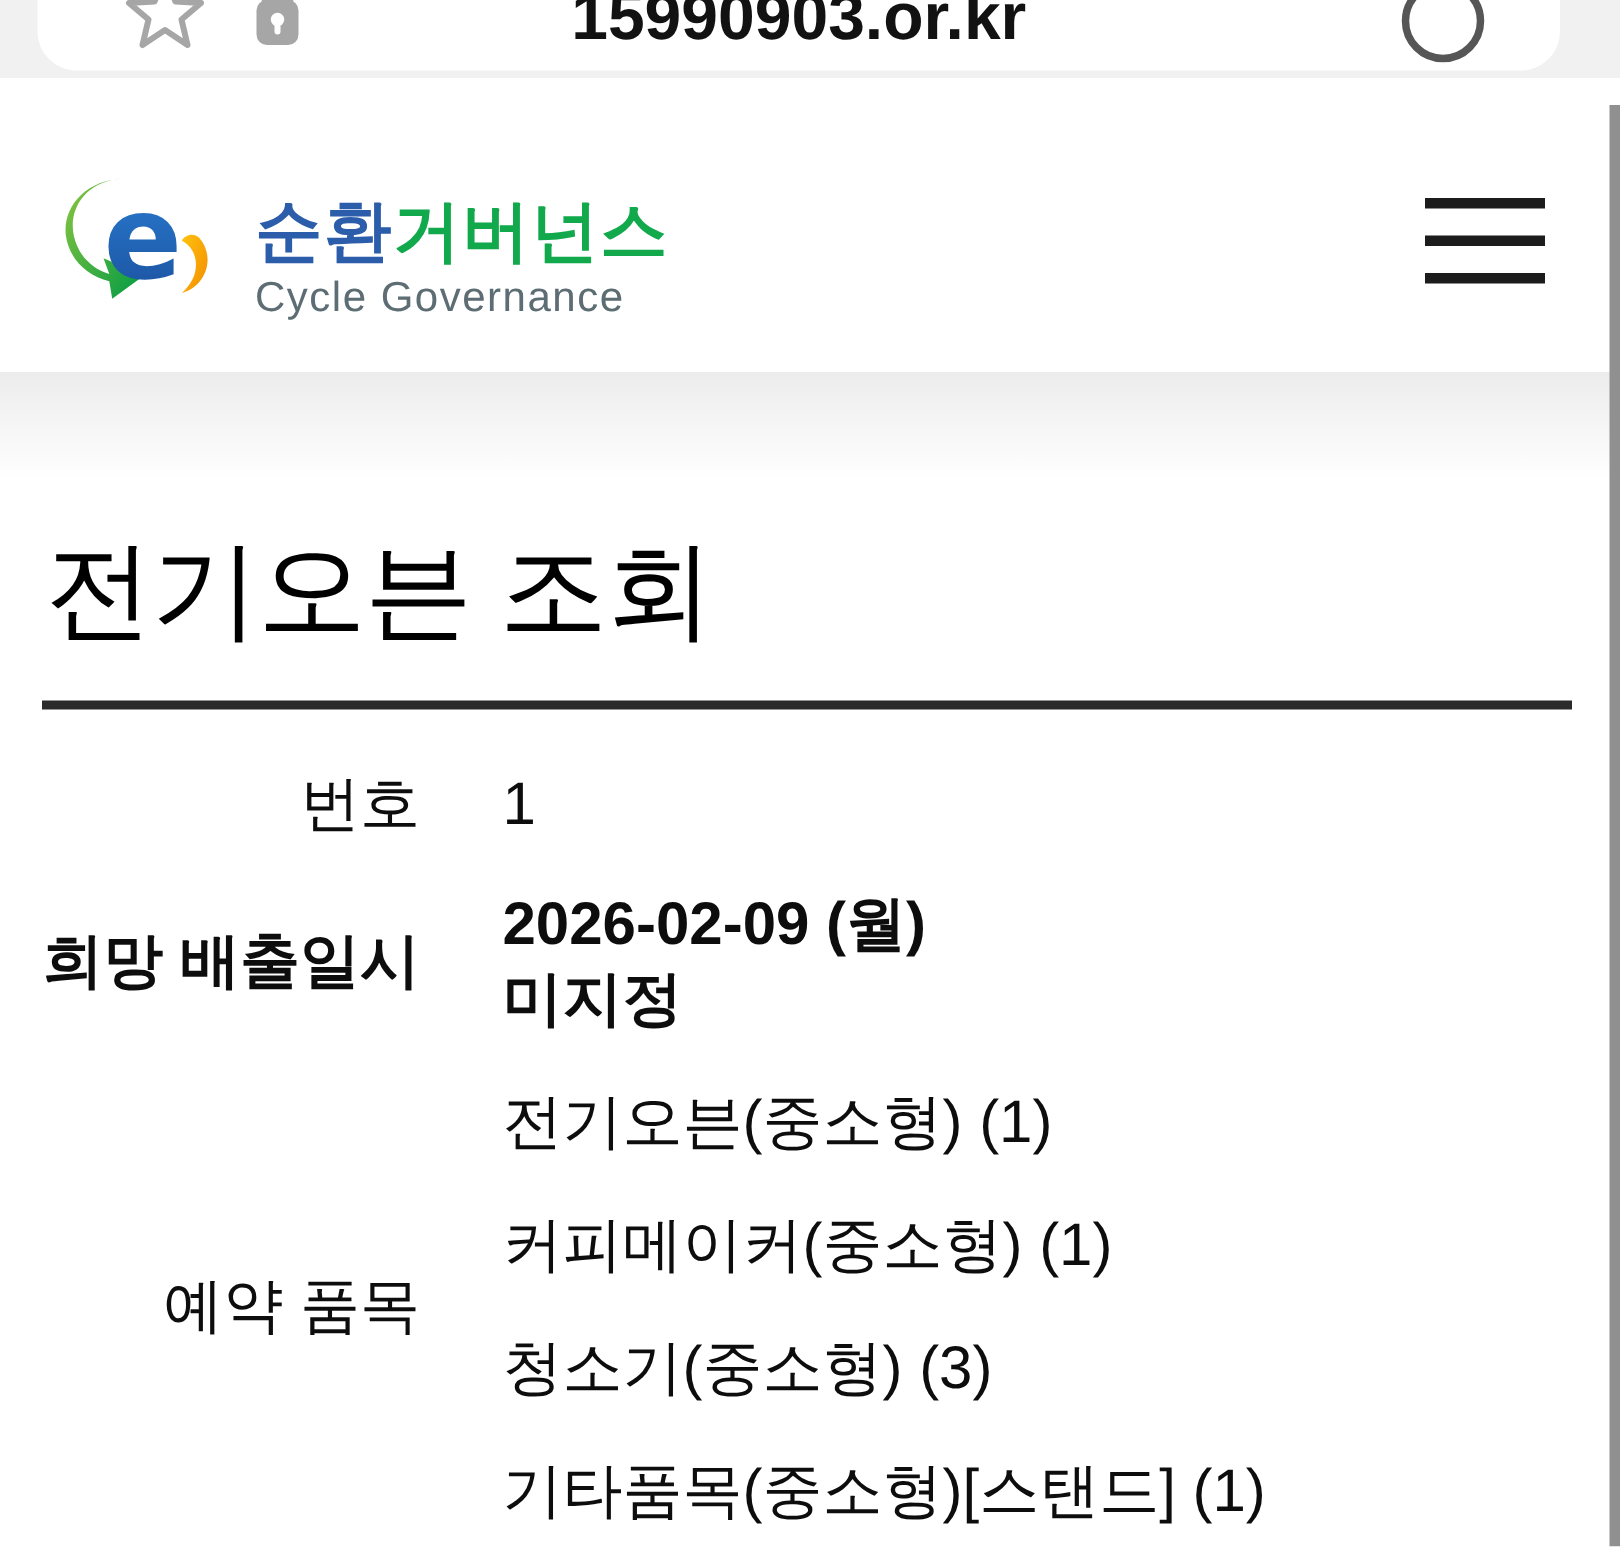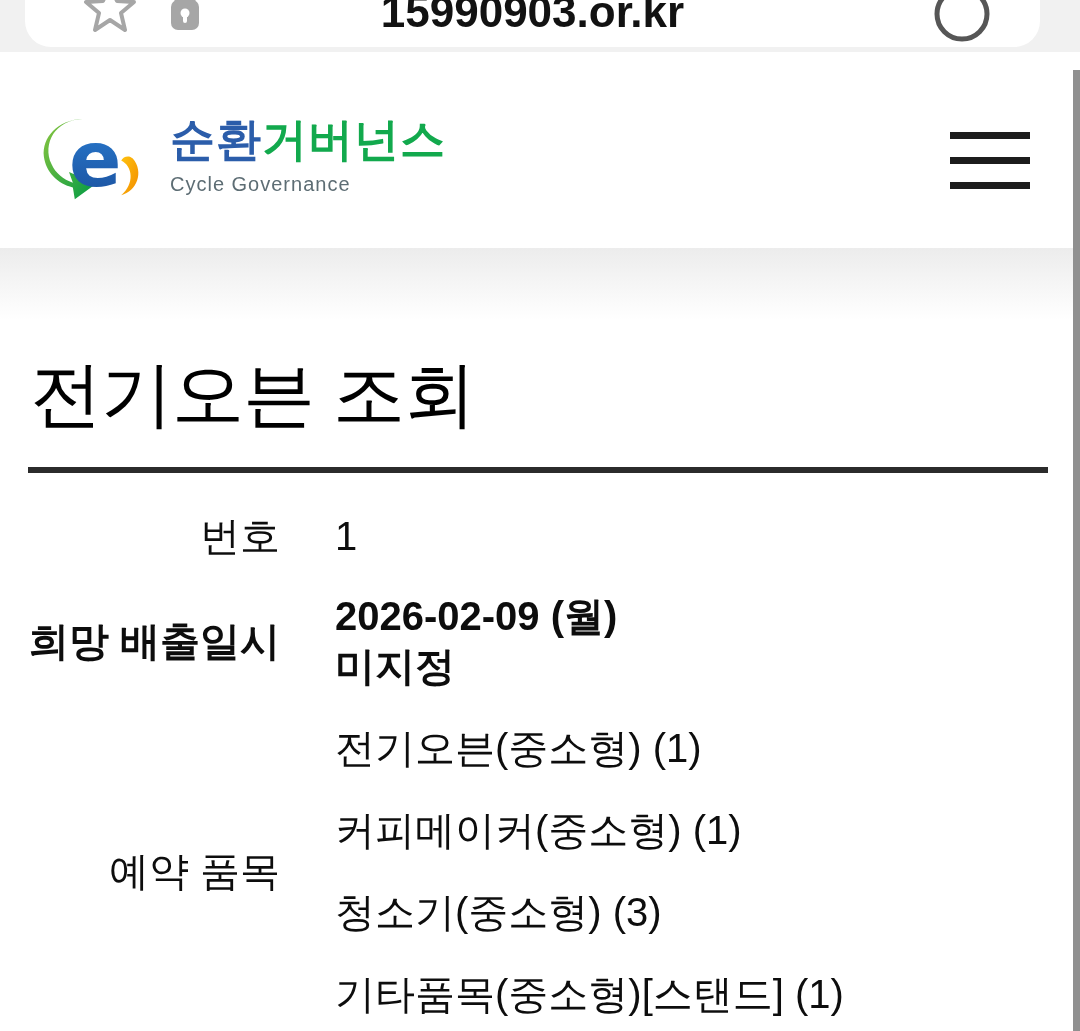--- a/index.html
+++ b/index.html
@@ -24,25 +24,25 @@
   .refresh-svg{left:908px;top:16px;width:58px;height:58px;}
   .url-text{
     position:absolute;left:0;right:0;top:20px;text-align:center;
     font-size:44px;font-weight:700;color:var(--url_text);letter-spacing:0px;line-height:48px;
   }
 
   
   .site-header{position:absolute;top:70px;left:0;width:1080px;height:178px;background:#ffffff;}
   .logo{position:absolute;left:40px;top:44px;display:flex;align-items:flex-start;gap:14px;cursor:pointer;}
   .logo-mark{width:116px;height:92px;}
-  .logo-text{display:flex;flex-direction:column;margin-top:2px;}
+  .logo-text{display:flex;flex-direction:column;margin-top:16px;}
   .logo-kr{font-size:45px;font-weight:700;line-height:48px;letter-spacing:1px;}
   .logo-kr .kr-blue{color:var(--logo_kr_blue);}
   .logo-kr .kr-green{color:var(--logo_kr_green);}
-  .logo-en{font-size:20px;color:var(--logo_sub);line-height:32px;margin-top:4px;letter-spacing:1px;}
+  .logo-en{font-size:28px;color:var(--logo_sub);line-height:32px;margin-top:4px;letter-spacing:1px;}
   .hamburger{
     position:absolute;right:50px;top:62px;width:80px;height:57px;
     background:none;border:none;display:flex;flex-direction:column;justify-content:space-between;cursor:pointer;
   }
   .hamburger span{display:block;width:80px;height:7px;background:var(--hamburger);}
 
   .header-shadow{position:absolute;top:248px;left:0;width:1080px;height:72px;
     background:linear-gradient(to bottom,var(--shadow_top),#ffffff);}
 
   

